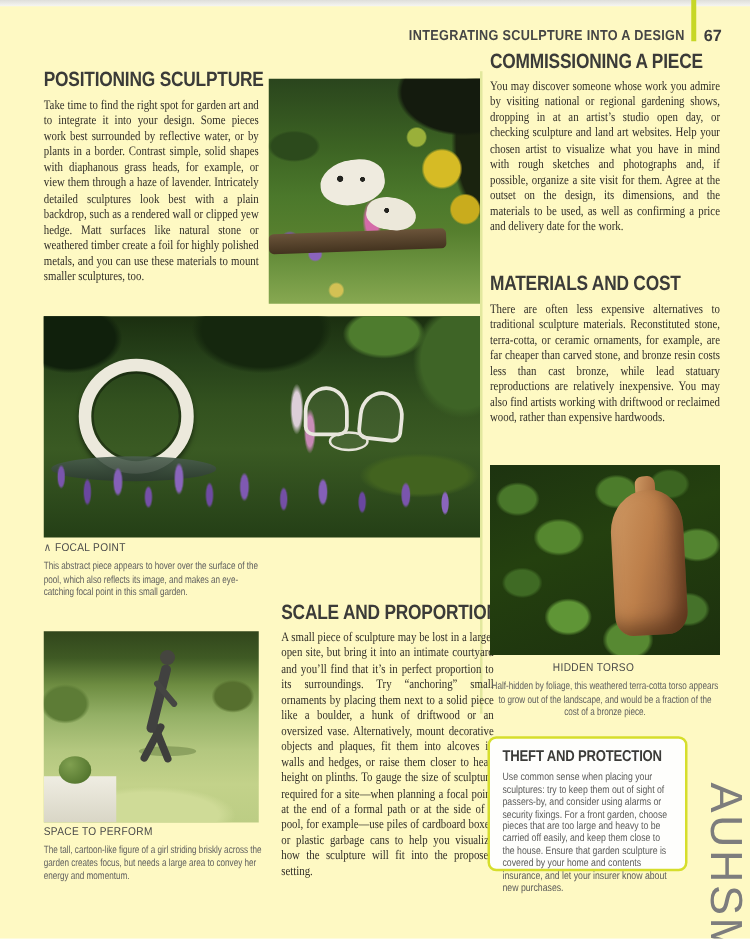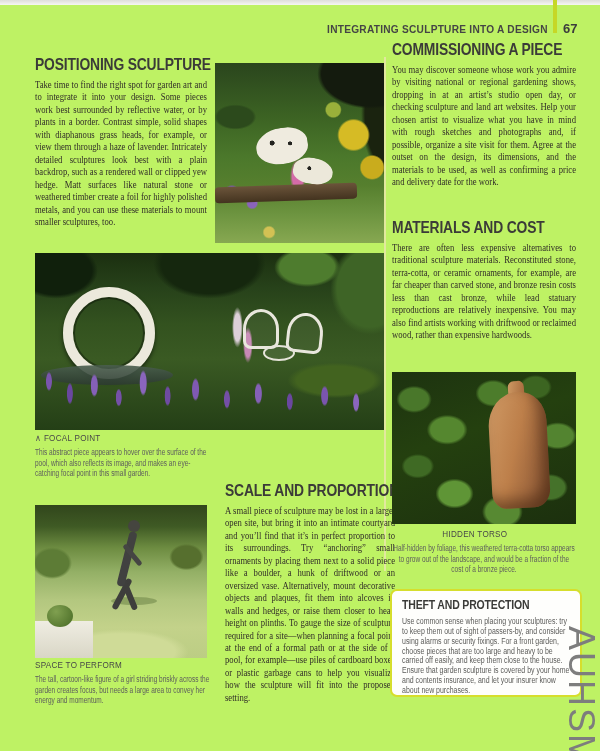--- a/index.html
+++ b/index.html
@@ -1,16 +1,16 @@
 <!DOCTYPE html>
 <html><head>
 <meta charset="utf-8">
 <style>
   html,body{margin:0;padding:0;background:#ffffff;}
-  .page{position:relative;width:600px;height:751px;background:#bef264;overflow:hidden;
+  .page{position:relative;width:600px;height:751px;background:#fef9c3;overflow:hidden;
         font-family:"Liberation Sans",sans-serif;}
   .abs{position:absolute;}
   .top-edge{position:absolute;left:0;top:0;width:600px;height:5px;
             background:linear-gradient(180deg,#dededa,#f6f6f2);}
   
   .rh-title{position:absolute;top:22px;right:52px;font:700 11.5px/14px "Liberation Sans",sans-serif;
             color:#454545;letter-spacing:.3px;transform:scaleX(.88);transform-origin:100% 50%;white-space:nowrap;}
   .rh-bar{position:absolute;left:553px;top:0;width:4px;height:33px;background:#c6d727;}
   .rh-num{position:absolute;left:563px;top:21px;font:700 13px/15px "Liberation Sans",sans-serif;color:#3c3c3c;}
   
@@ -20,21 +20,21 @@
          width:120%;transform:scaleX(.8333);transform-origin:0 0;}
   
   .cap-t{margin:0 0 3px;font:400 9px/11px "Liberation Sans",sans-serif;color:#484848;
          letter-spacing:.3px;transform:scaleX(.9);transform-origin:0 0;white-space:nowrap;}
   .cap-mark{margin-right:3px;color:#555;}
   .cap-p{margin:0;font:8.4px/10.6px "Liberation Sans",sans-serif;color:#5d5d5d;
          width:129%;transform:scaleX(.775);transform-origin:0 0;}
   
   .rule-v{position:absolute;left:384px;top:57px;width:2px;height:514px;background:#e2e89e;}
   
-  .theft{position:absolute;left:390px;top:589px;width:192px;height:108px;border:2px solid #d6de2c;
+  .theft{position:absolute;left:390px;top:589px;width:160px;height:108px;border:2px solid #d6de2c;
          border-radius:7px;background:#fefefc;padding:7px 10px 6px;box-sizing:border-box;}
   .theft .h2{font-size:12.5px;line-height:14px;margin:0 0 5px;}
   .theft-p{margin:0;font:8.5px/9.85px "Liberation Sans",sans-serif;color:#5b5b59;
            width:122%;transform:scaleX(.82);transform-origin:0 0;}
   
   .wm{position:absolute;left:516px;top:671px;width:130px;height:40px;
       font:400 36px/40px "Liberation Sans",sans-serif;color:#7d7d7d;letter-spacing:2px;
       transform:rotate(90deg);white-space:nowrap;}
   
   .photo{position:absolute;overflow:hidden;}

